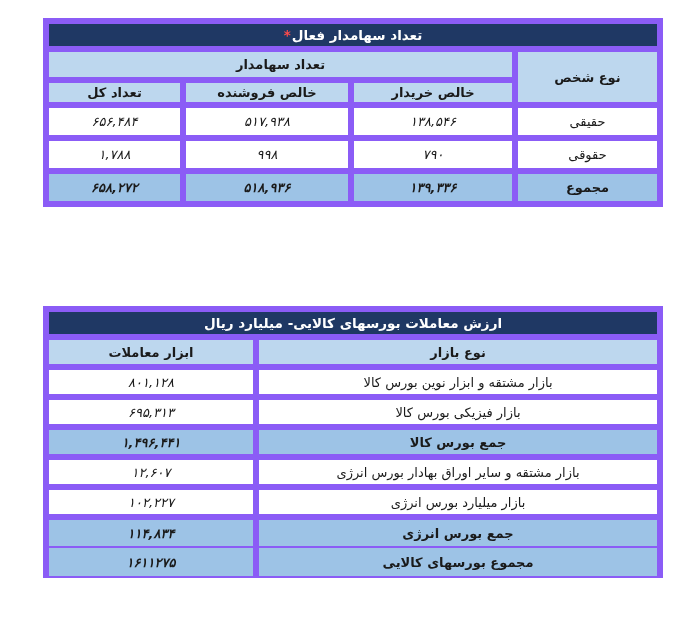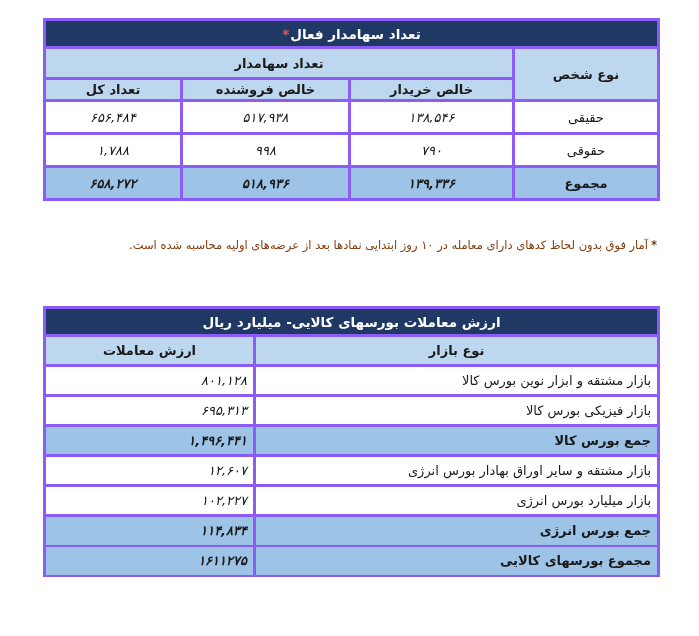--- a/index.html
+++ b/index.html
@@ -14,21 +14,21 @@
 
   table.data-table {
     position: absolute;
     border-collapse: collapse;
     table-layout: fixed;
     width: 614px;
     direction: rtl;
     border: 2.5px solid #000;
   }
   .data-table td {
-    border: 3px solid #8b5cf6;
+    border: 6px solid #8b5cf6;
     text-align: center;
     vertical-align: middle;
     font-size: 13px;
     color: #1a1a1a;
     padding: 2px 6px;
     overflow: hidden;
     white-space: nowrap;
   }
   .title-row td {
     background: #1F3864;
@@ -39,21 +39,21 @@
   }
   .title-star { color: #FF4B4B; font-weight: bold; margin-right: 1px; }
   .hdr td {
     background: #BDD7EE;
     font-weight: bold;
     height: 30px;
   }
   .tbl1 .hdr-group td { height: 31px; }
   .tbl1 .hdr-sub td { height: 18px; }
   .tbl1 .data-row td { height: 33px; background: #ffffff; }
-  .tbl2 .data-row td { height: 30px; background: #ffffff; text-align: right; }
+  .tbl2 .data-row td { height: 30px; background: #ffffff; }
   .num { color: #17365D; direction: ltr; font-style: italic; }
   .sum-row td {
     background: #9DC3E6 !important;
     font-weight: bold;
     margin-top: 8px;
   }
   .tbl2 .sum-row td {
     border-top-width: 2px;
     border-bottom-width: 2px;
   }
@@ -114,36 +114,33 @@
       </tr>
       <tr class="data-row sum-row">
         <td class="lbl">مجموع</td>
         <td class="num">۱۳۹,۳۳۶</td>
         <td class="num">۵۱۸,۹۳۶</td>
         <td class="num">۶۵۸,۲۷۲</td>
       </tr>
     </tbody>
   </table>
 
-  <div class="footnote">
-    <span class="fn-star">*</span><span>آمار فوق بدون لحاظ کدهای دارای معامله در ۱۰ روز ابتدایی نمادها بعد از عرضه‌های اولیه محاسبه شده است.</span>
-  </div>
 
   <table class="data-table tbl2" dir="rtl">
     <colgroup>
       <col style="width:404px">
         <col style="width:210px">
     </colgroup>
     <tbody>
       <tr class="title-row">
         <td colspan="2">ارزش معاملات بورسهای کالایی- میلیارد ریال</td>
       </tr>
       <tr class="hdr">
         <td>نوع بازار</td>
-        <td>ارزش معاملات</td>
+        <td>ابزار معاملات</td>
       </tr>
       <tr class="data-row">
         <td class="lbl">بازار مشتقه و ابزار نوین بورس کالا</td>
         <td class="num">۸۰۱,۱۲۸</td>
       </tr>
       <tr class="data-row">
         <td class="lbl">بازار فیزیکی بورس کالا</td>
         <td class="num">۶۹۵,۳۱۳</td>
       </tr>
       <tr class="data-row sum-row">

